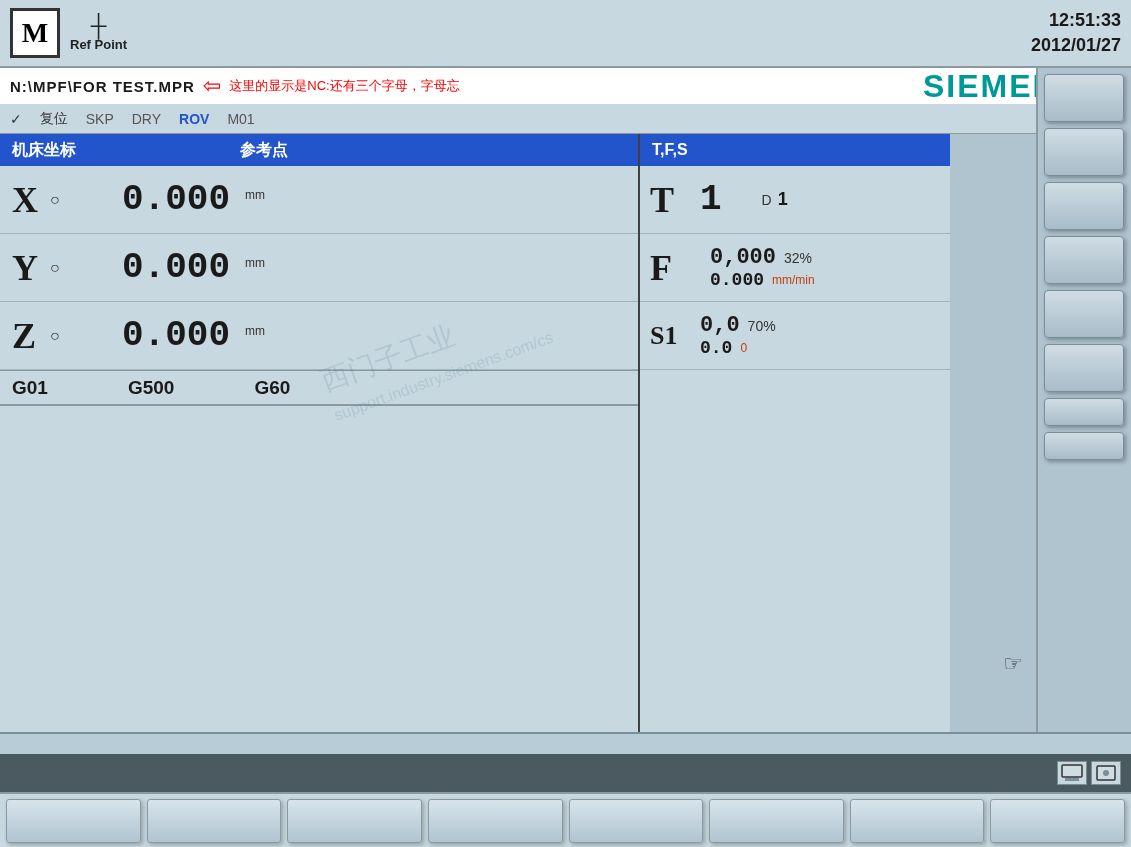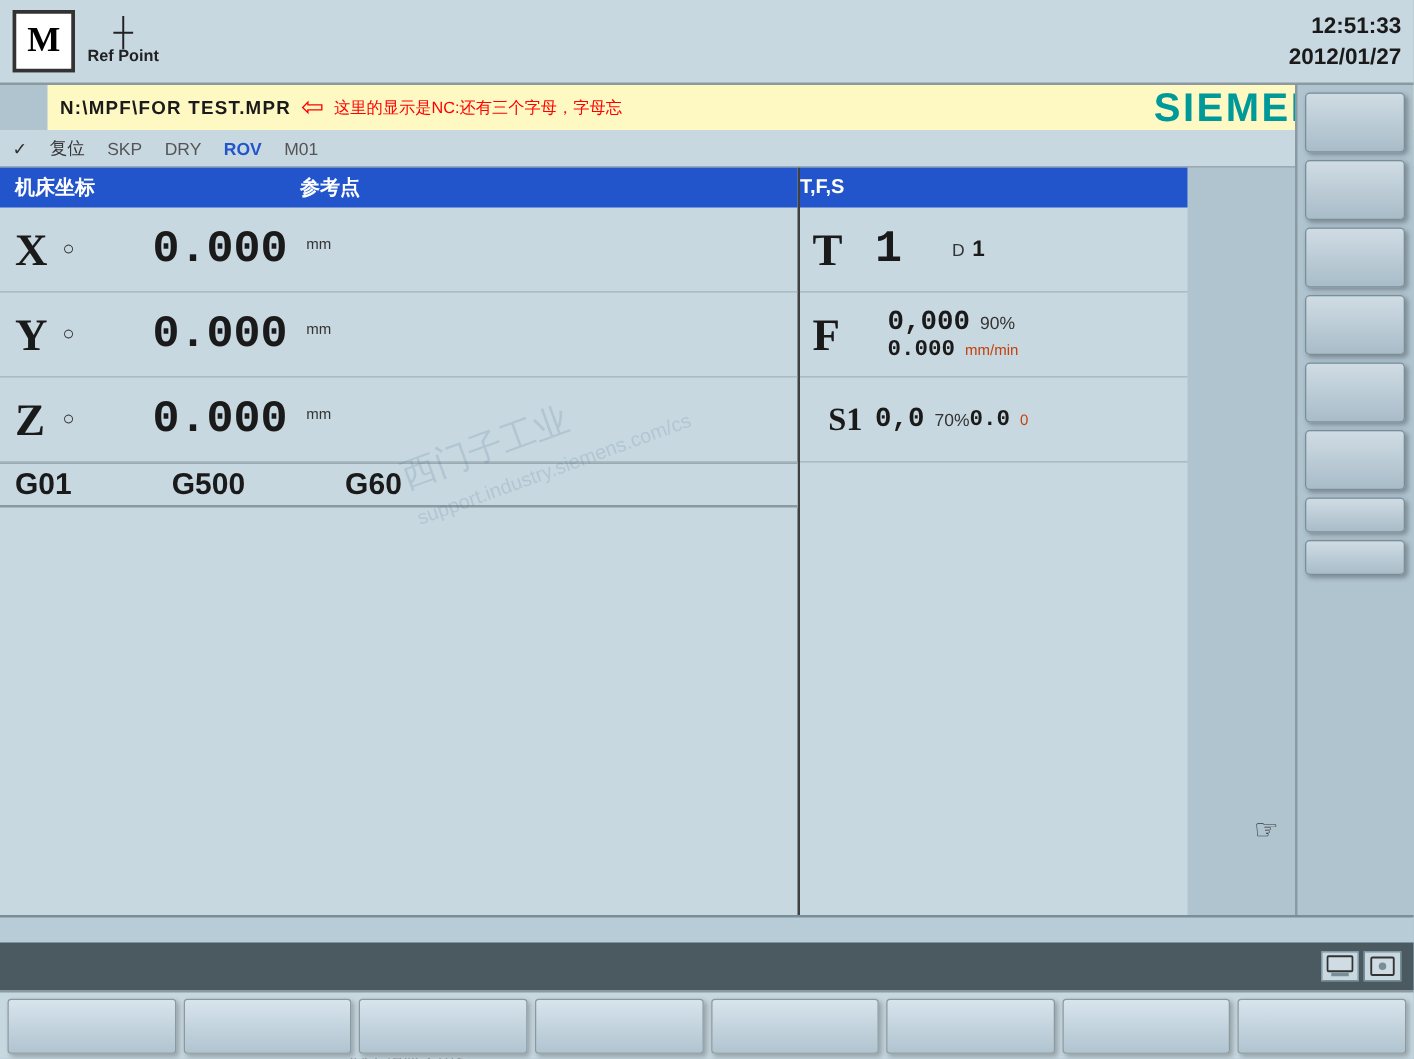--- a/index.html
+++ b/index.html
@@ -56,25 +56,24 @@
       font-weight: bold;
       color: #1a1a1a;
       text-align: right;
       line-height: 1.4;
     }
 
     
     .filepath-row {
       display: flex;
       align-items: center;
-      background: #fef9c3;
+      background: #ffffff;
       padding: 4px 10px;
       height: 36px;
       gap: 8px;
-      margin-left: 38px;
     }
     .filepath-text {
       font-size: 15px;
       font-weight: bold;
       color: #1a1a1a;
       letter-spacing: 1px;
     }
     .arrow-icon {
       color: red;
       font-size: 22px;
@@ -250,36 +249,37 @@
     .tfs-f-pct {
       font-size: 14px;
       color: #333;
     }
     .tfs-f-unit {
       font-size: 12px;
       color: #c2410c;
     }
     .tfs-s-block {
       display: flex;
+      flex-direction: column;
       margin-left: 10px;
     }
 
     
     .gcodes-row {
       display: flex;
       align-items: center;
       height: 36px;
       background: #c8d8e0;
       padding: 0 12px;
       gap: 80px;
       border-top: 1px solid #8a9aa0;
       border-bottom: 2px solid #8a9aa0;
     }
     .gcode-item {
-      font-size: 24px;
+      font-size: 19px;
       font-weight: bold;
       color: #1a1a1a;
     }
 
     
     .bottom-panel {
       background: #b8ccd8;
       height: 200px;
       padding: 16px 20px;
       border-top: 2px solid #7a8e98;
@@ -473,48 +473,48 @@
 
     <div class="gcodes-row">
       <span class="gcode-item">G01</span>
       <span class="gcode-item">G500</span>
       <span class="gcode-item">G60</span>
     </div>
   </div>
 
   <div class="tfs-panel">
 
-    <div style="height:32px; background:#2255cc; color:white; font-size:16px; font-weight:bold; display:flex; align-items:center; ">
+    <div style="height:32px; background:#2255cc; color:white; font-size:16px; font-weight:bold; display:flex; align-items:center; padding-left:12px;">
       <span>T,F,S</span>
     </div>
 
     <div class="tfs-row">
       <span class="tfs-label">T</span>
       <span class="tfs-value">1</span>
       <span class="tfs-d-label">D</span>
       <span class="tfs-d-value">1</span>
     </div>
 
     <div class="tfs-row" style="flex-direction:column; align-items:flex-start; justify-content:center; gap:2px;">
       <div style="display:flex; align-items:center;">
         <span class="tfs-label">F</span>
         <div class="tfs-f-block">
           <div class="tfs-f-line">
             <span class="tfs-f-num" style="font-size:22px;">0,000</span>
-            <span class="tfs-f-pct">90%</span>
+            <span class="tfs-f-pct">32%</span>
           </div>
           <div class="tfs-f-line">
             <span class="tfs-f-num" style="font-size:18px;">0.000</span>
             <span class="tfs-f-unit">mm/min</span>
           </div>
         </div>
       </div>
     </div>
 
-    <div class="tfs-row" style="flex-direction:column; align-items:flex-start; justify-content:center; gap:2px;text-align:right;">
+    <div class="tfs-row" style="flex-direction:column; align-items:flex-start; justify-content:center; gap:2px;">
       <div style="display:flex; align-items:center;">
         <span class="tfs-label" style="font-size:26px;">S1</span>
         <div class="tfs-s-block">
           <div class="tfs-f-line">
             <span class="tfs-f-num" style="font-size:22px;">0,0</span>
             <span class="tfs-f-pct">70%</span>
           </div>
           <div class="tfs-f-line">
             <span class="tfs-f-num" style="font-size:18px;">0.0</span>
             <span class="tfs-f-unit">0</span>

